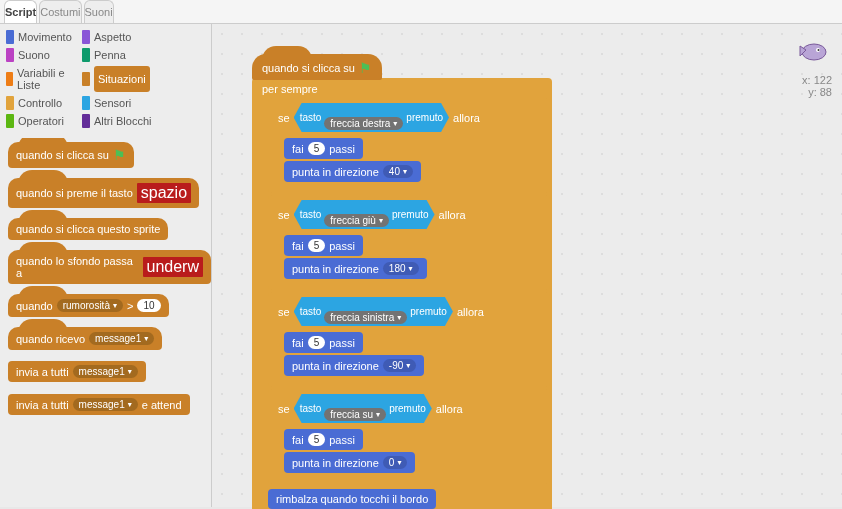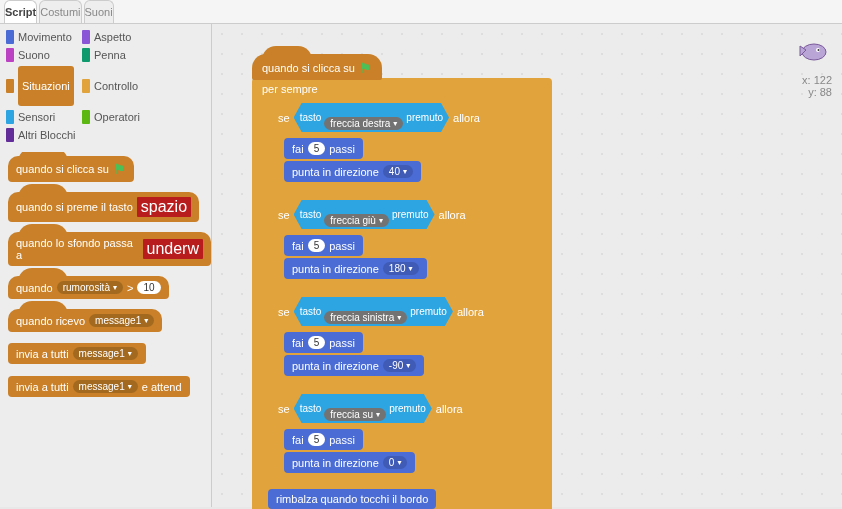--- a/index.html
+++ b/index.html
@@ -9,21 +9,21 @@
 .tab { padding: 5px 0; color: #888; cursor: pointer; border: 1px solid #ccc; border-bottom: none; border-radius: 6px 6px 0 0; margin-right: 2px; background: #eee; font-size: 11px; }
 .tab.active { background: #fff; color: #444; font-weight: bold; }
 
 .main { display: flex; height: calc(100% - 26px); }
 
 .palette { width: 212px; background: #ededed; border-right: 1px solid #ccc; overflow: hidden; display: flex; flex-direction: column; }
 .categories { display: flex; flex-wrap: wrap; padding: 4px 6px 8px; }
 .cat { width: 76px; display: flex; align-items: center; padding: 2px 0; cursor: pointer; }
 .cat-color { width: 8px; height: 14px; margin-right: 4px; border-radius: 1px; }
 .cat-label { font-size: 11px; color: #555; }
-.cat.active .cat-label { background: #c98028; color: #fff; padding: 14px 4px; border-radius: 3px; }
+.cat.active .cat-label { background: #c98028; color: #fff; padding: 7px 4px; border-radius: 3px; }
 
 .palette-blocks { flex: 1; padding: 4px 0 4px 8px; overflow-y: auto; }
 
 .workspace { flex: 1; position: relative; background: #ececec; background-image: radial-gradient(circle, #ddd 1px, transparent 1px); background-size: 20px 20px; }
 
 .sprite-box { position: absolute; top: 12px; right: 10px; text-align: right; font-size: 11px; color: #888; }
 .sprite-box svg { width: 40px; height: 32px; margin-bottom: 4px; }
 
 
 .bwrap { margin: 0 0 3px 0; }
@@ -79,20 +79,24 @@
           <span class="cat-label">Aspetto</span>
         </div>
         <div class="cat">
           <span class="cat-color" style="background:#bb42c3"></span>
           <span class="cat-label">Suono</span>
         </div>
         <div class="cat">
           <span class="cat-color" style="background:#0e9a6c"></span>
           <span class="cat-label">Penna</span>
         </div>
+        <div class="cat">
+          <span class="cat-color" style="background:#ee7d16"></span>
+          <span class="cat-label">Variabili e Liste</span>
+        </div>
         <div class="cat active">
           <span class="cat-color" style="background:#c98028"></span>
           <span class="cat-label">Situazioni</span>
         </div>
         <div class="cat">
           <span class="cat-color" style="background:#e1a33c"></span>
           <span class="cat-label">Controllo</span>
         </div>
         <div class="cat">
           <span class="cat-color" style="background:#2ca5e2"></span>
@@ -108,20 +112,23 @@
         </div>
       </div>
     <div class="palette-blocks">
       <div class="bwrap"><div class="hat">
             <span>quando si clicca su</span>
             <span class="flag">⚑</span>
           </div></div>
       <div class="bwrap"><div class="hat">
             <span>quando si preme il tasto</span>
             <span class="sqfield">spazio</span>
+          </div></div>
+      <div class="bwrap"><div class="hat">
+            <span>quando si clicca questo sprite</span>
           </div></div>
       <div class="bwrap"><div class="hat">
             <span>quando lo sfondo passa a</span>
             <span class="sqfield">underw</span>
           </div></div>
       <div class="bwrap"><div class="hat">
             <span>quando</span>
             <span class="ddown ev">rumorosità</span>
             <span>&gt;</span>
             <span class="pill">10</span>

